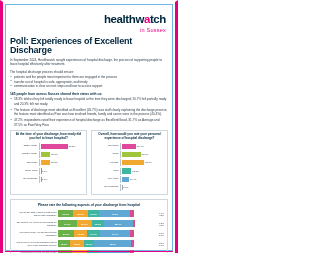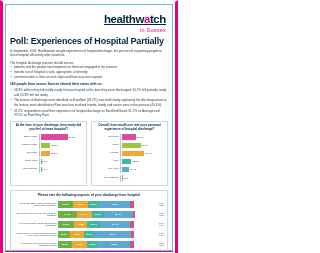--- a/index.html
+++ b/index.html
@@ -36,21 +36,20 @@
     padding-right: 2px;
     padding-top: 3px;
   }
   .logo-main {
     font-size: 11.5px;
     font-weight: 700;
     letter-spacing: -0.4px;
     color: #00263e;
     line-height: 1;
     display: inline-block;
-    text-decoration: underline;
   }
   .logo-main .tint { color: #e6007e; }
   .logo-sub {
     font-size: 5.6px;
     color: #e6007e;
     letter-spacing: 0.2px;
     line-height: 1;
     margin-top: 1px;
   }
 
@@ -224,21 +223,21 @@
 
 <div id="page">
   <div class="inner-frame"></div>
   <div class="content">
 
     <div class="logo-block">
       <div class="logo-main"><span>healthw</span><span class="tint">a</span><span>tch</span></div>
       <div class="logo-sub">in Sussex</div>
     </div>
 
-    <div class="title">Poll: Experiences of Hospital Partially</div>
+    <div class="title">Poll: Experiences of Excellent Discharge</div>
     <div class="intro">In September 2024, Healthwatch sought experiences of hospital discharge, the process of supporting people to leave hospital effectively after treatment.</div>
 
     <div class="para">The hospital discharge process should ensure:</div>
     <ul class="bullets">
       <li>patients and the people most important to them are engaged in the process</li>
       <li>transfer out of hospital is safe, appropriate, and timely</li>
       <li>communication is clear on next steps and how to access support</li>
     </ul>
 
     <div class="subhead">145 people from across Sussex shared their views with us:</div>

